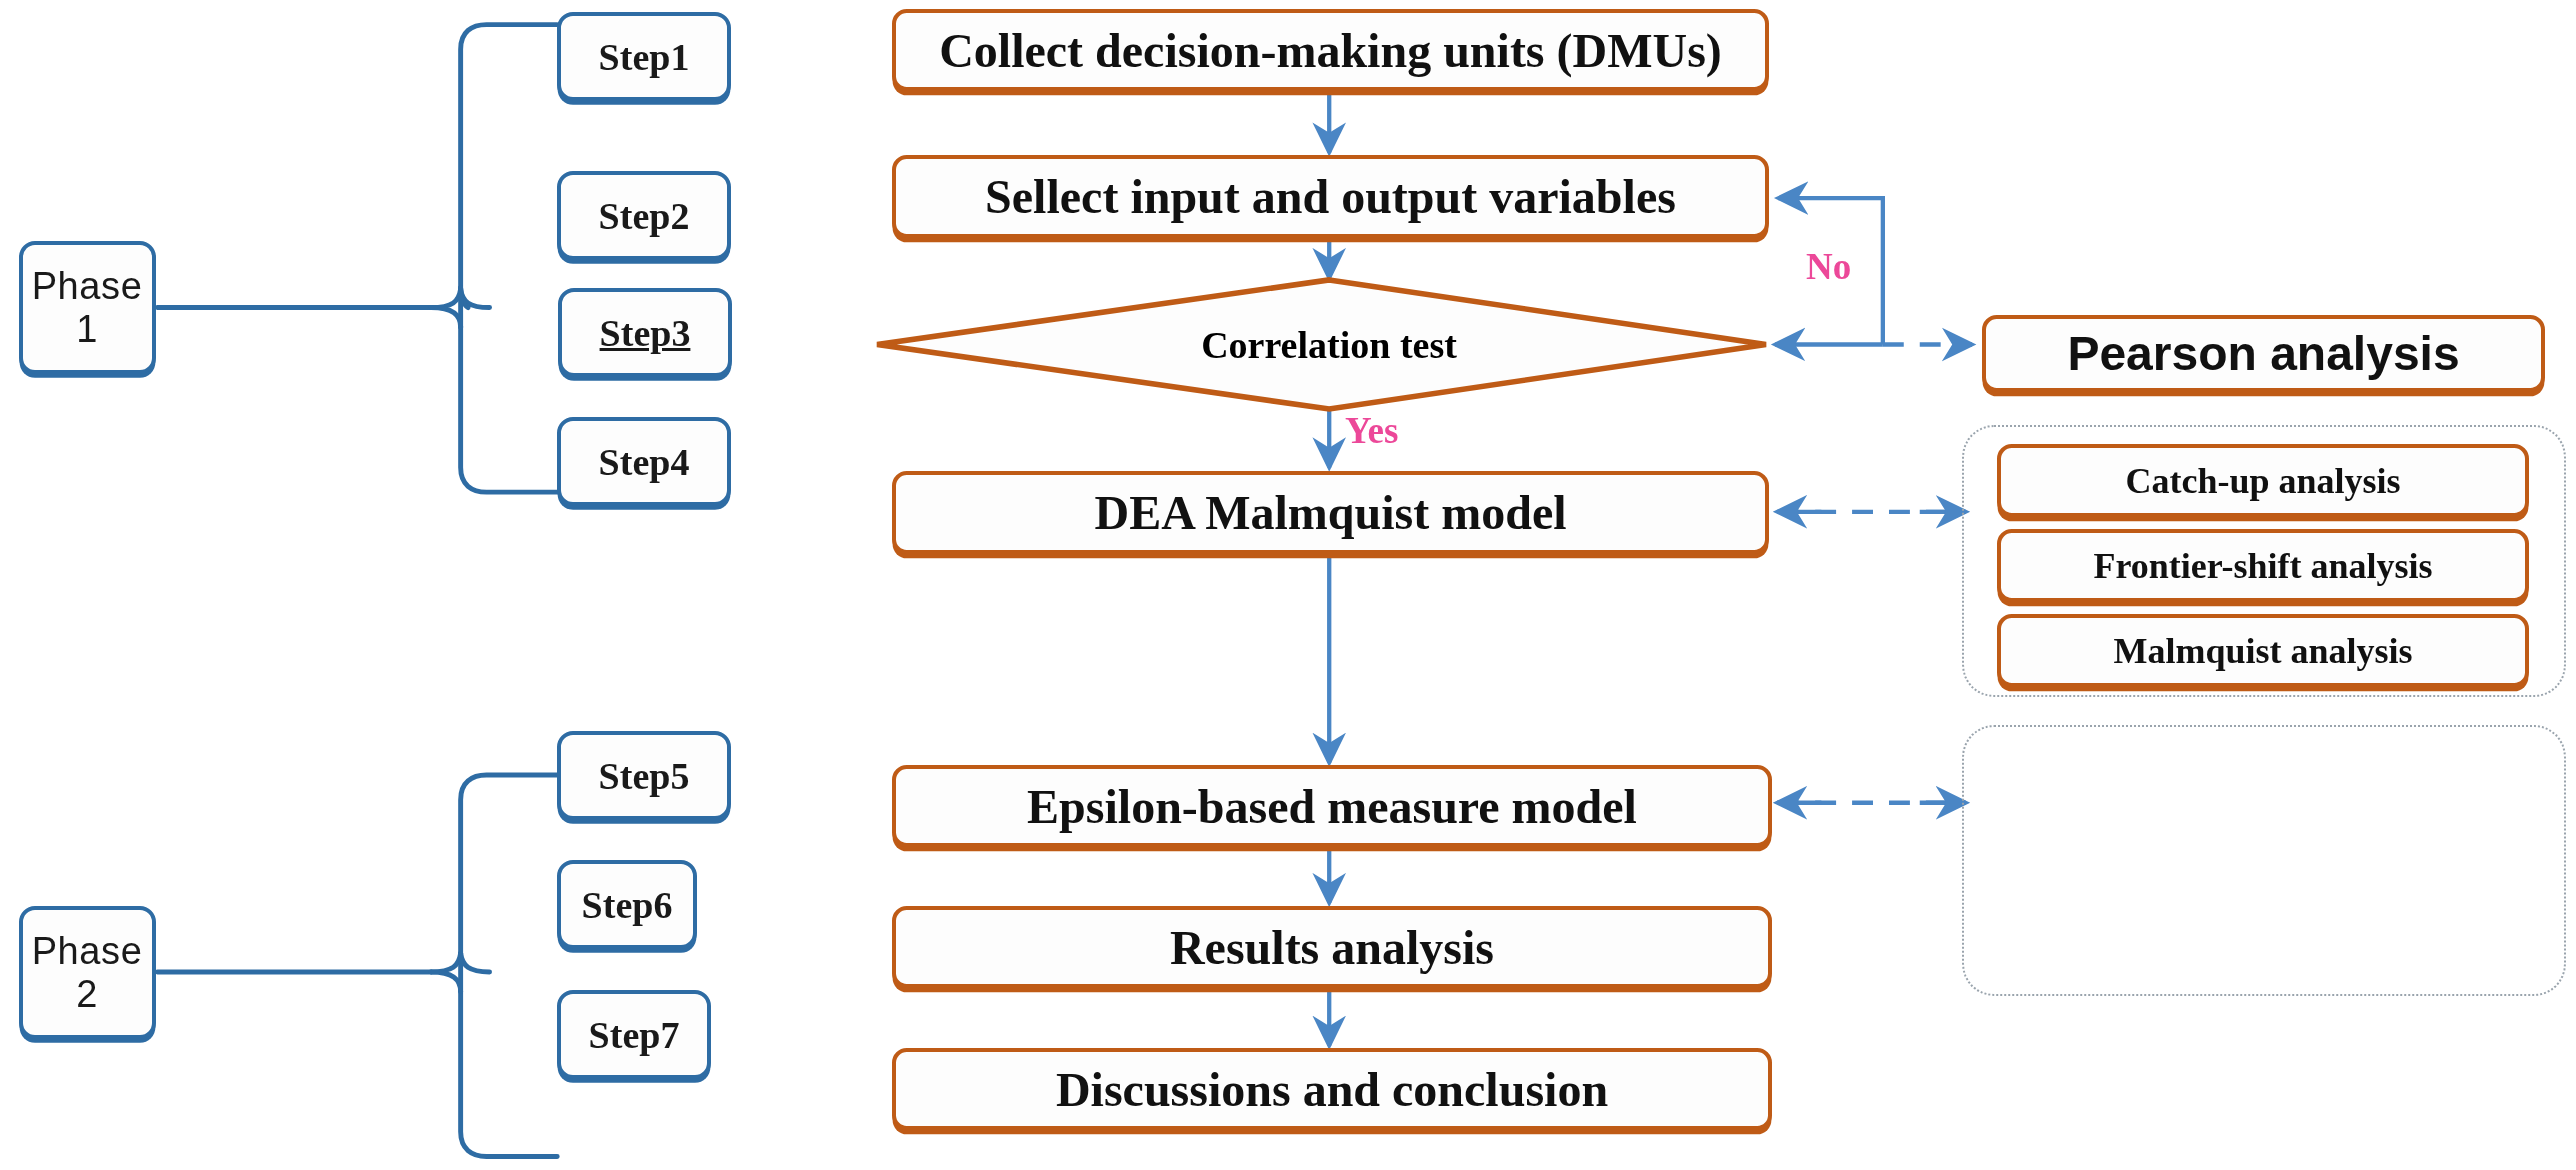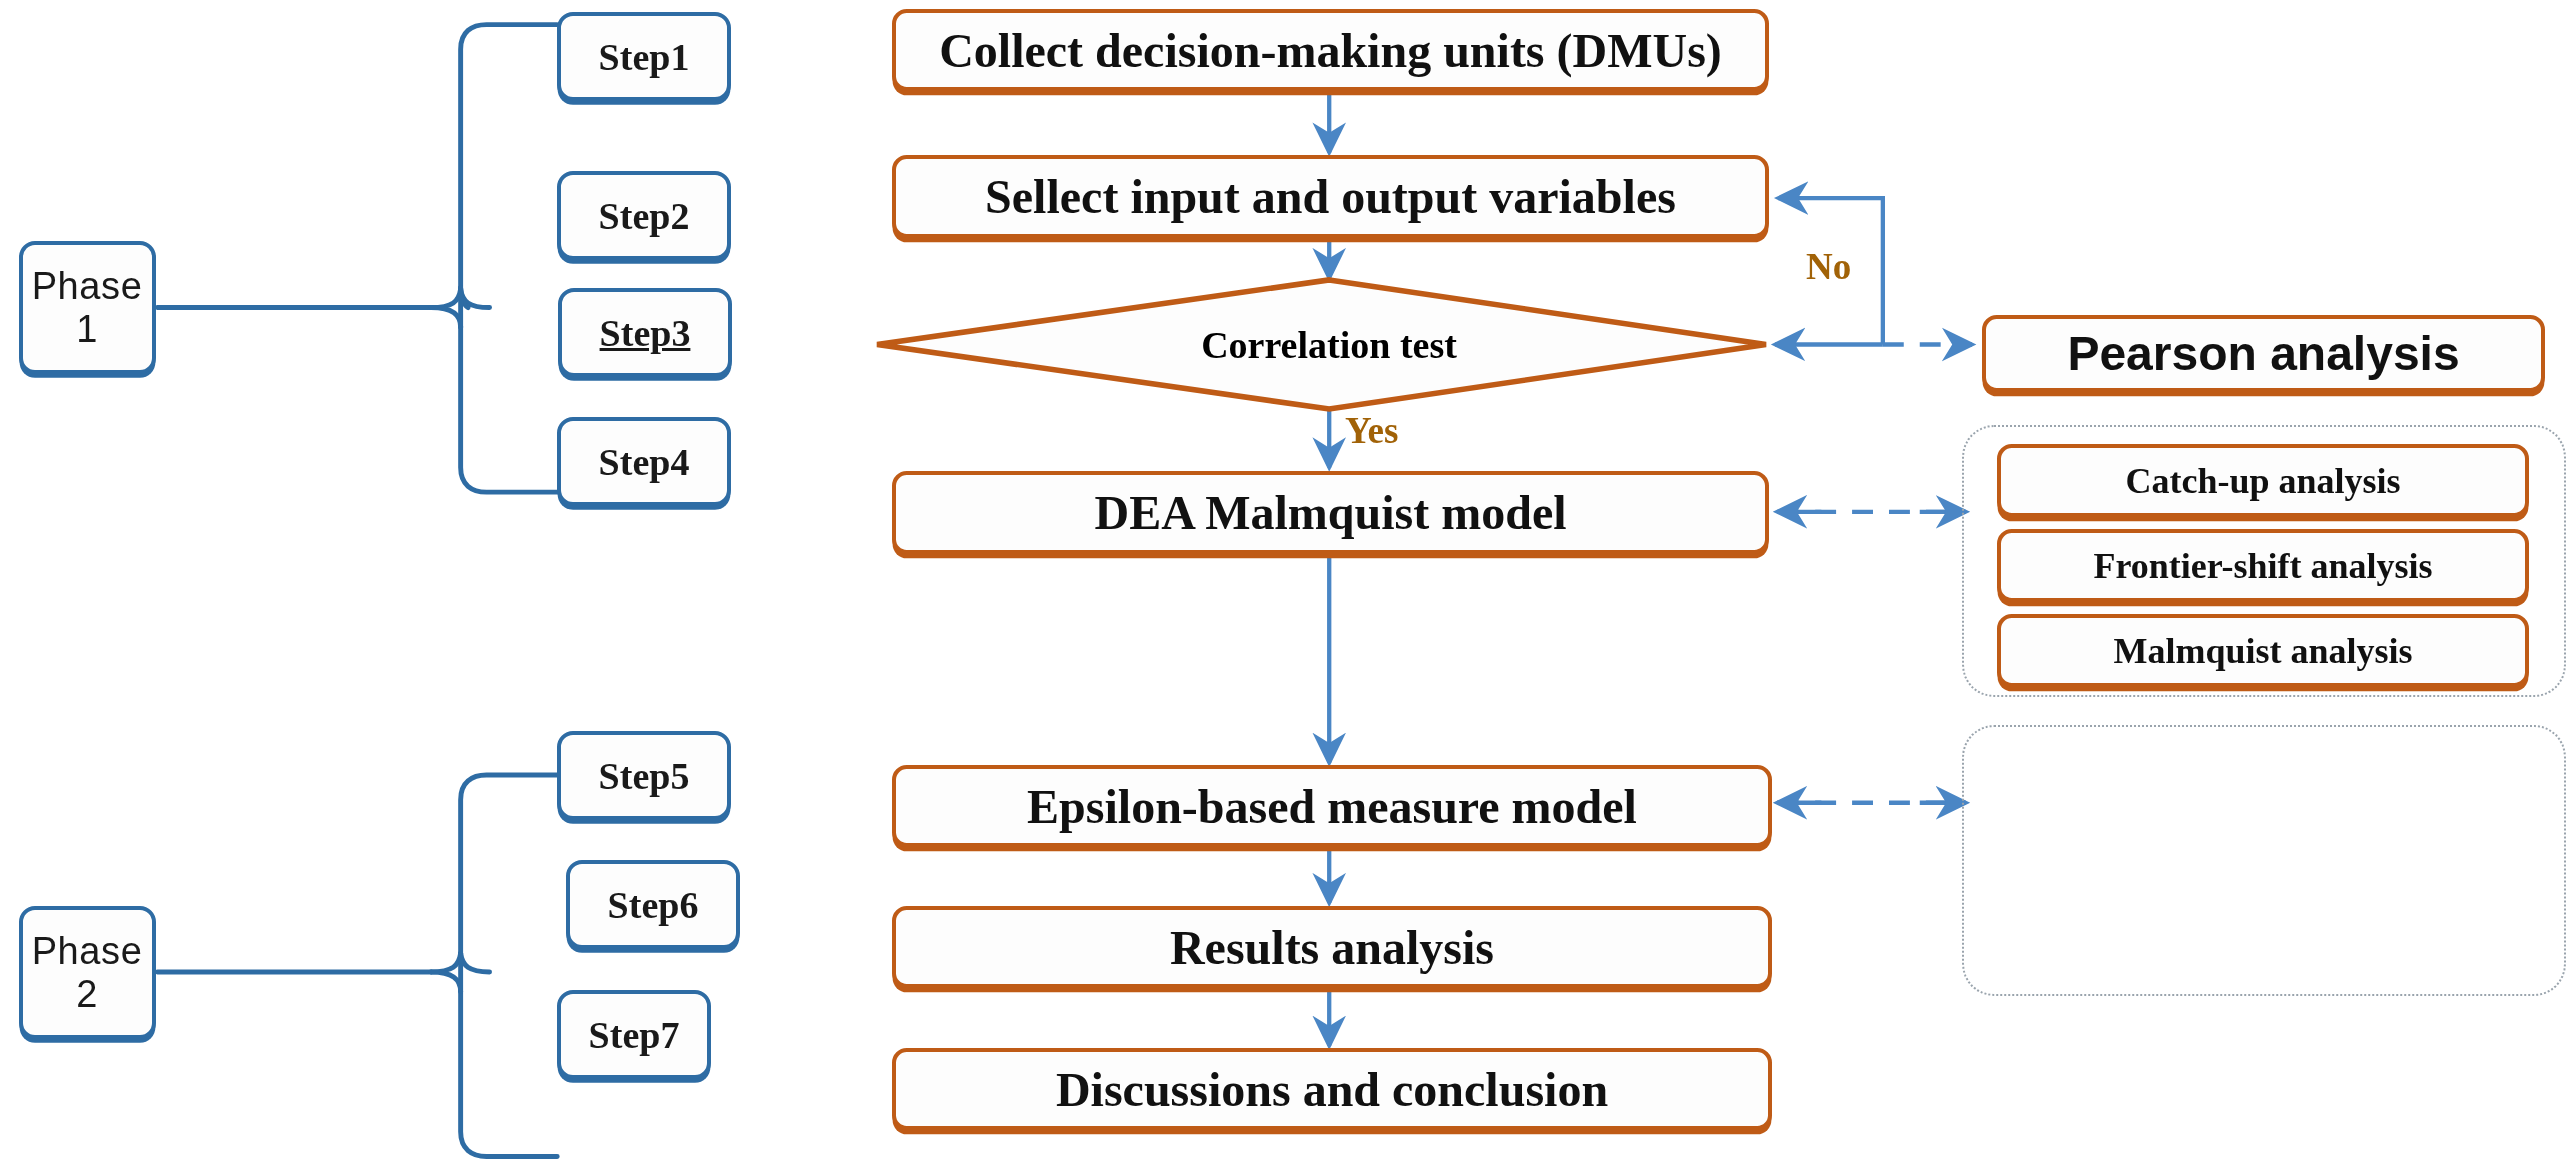--- a/index.html
+++ b/index.html
@@ -31,21 +31,21 @@
 
   
   .dotted-group{position:absolute;box-sizing:border-box;
                 border:2.5px dotted #9aa4ad;border-radius:32px;background:transparent;}
 
   
   #wires{position:absolute;left:0;top:0;width:2576px;height:1170px;
          pointer-events:none;}
 
   .lbl{position:absolute;font-family:"Liberation Serif", serif;font-weight:700;
-       font-size:37px;color:#a16207;}
+       font-size:37px;color:#ec4899;}
 </style>
 </head>
 <body>
 
 <div id="stage">
 
   <svg id="wires" viewBox="0 0 4186 1902" xmlns="http://www.w3.org/2000/svg">
     <defs>
       <marker id="arrB" markerWidth="9" markerHeight="9" refX="7" refY="4.5" orient="auto" markerUnits="strokeWidth">
         <path d="M0,0.6 L8,4.5 L0,8.4 L2.4,4.5 Z" fill="#4a86c5"></path>
@@ -121,21 +121,21 @@
   </div>
   <div class="node blue-box step-box" style="left:558px;top:288px;width:174px;height:89px;text-decoration:underline;">
     <span>Step3</span>
   </div>
   <div class="node blue-box step-box" style="left:557px;top:417px;width:174px;height:89px;">
     <span>Step4</span>
   </div>
   <div class="node blue-box step-box" style="left:557px;top:731px;width:174px;height:89px;">
     <span>Step5</span>
   </div>
-  <div class="node blue-box step-box" style="left:557px;top:860px;width:174px;height:89px;margin-left:9px;">
+  <div class="node blue-box step-box" style="left:557px;top:860px;width:140px;height:89px;">
     <span>Step6</span>
   </div>
   <div class="node blue-box step-box" style="left:557px;top:990px;width:154px;height:89px;">
     <span>Step7</span>
   </div>
 
   <div class="node orange-box" style="left:892px;top:9.2px;width:877px;height:82px;">
     <span>Collect decision-making units (DMUs)</span>
   </div>
 

